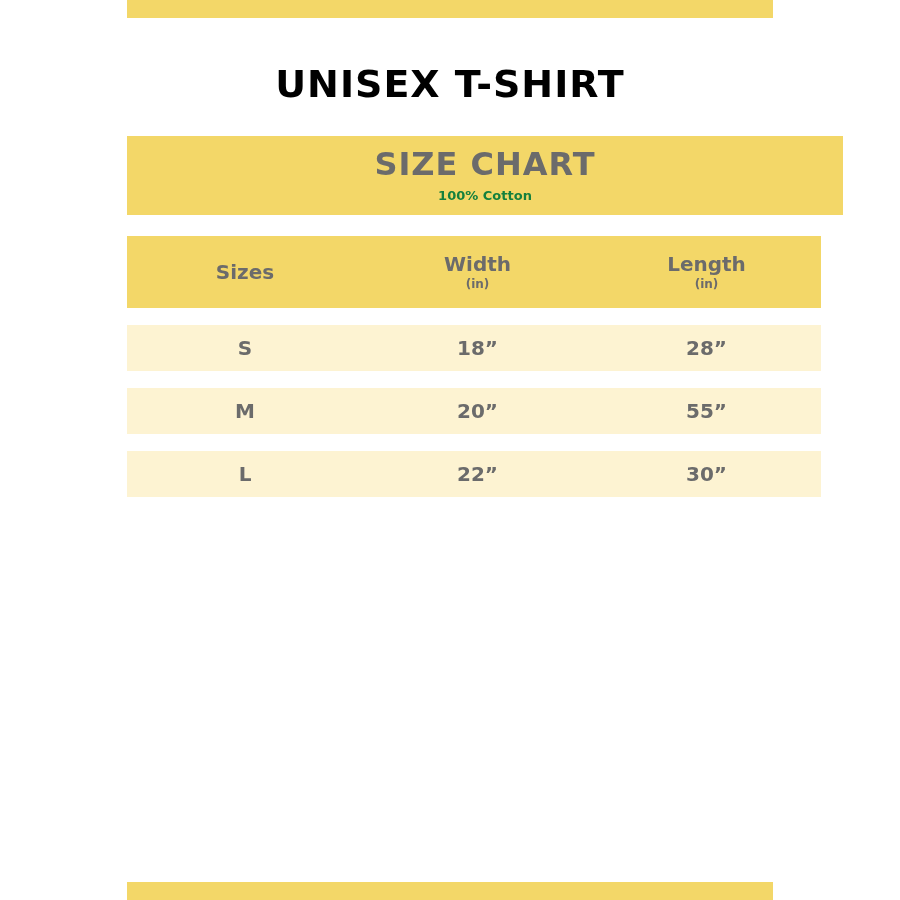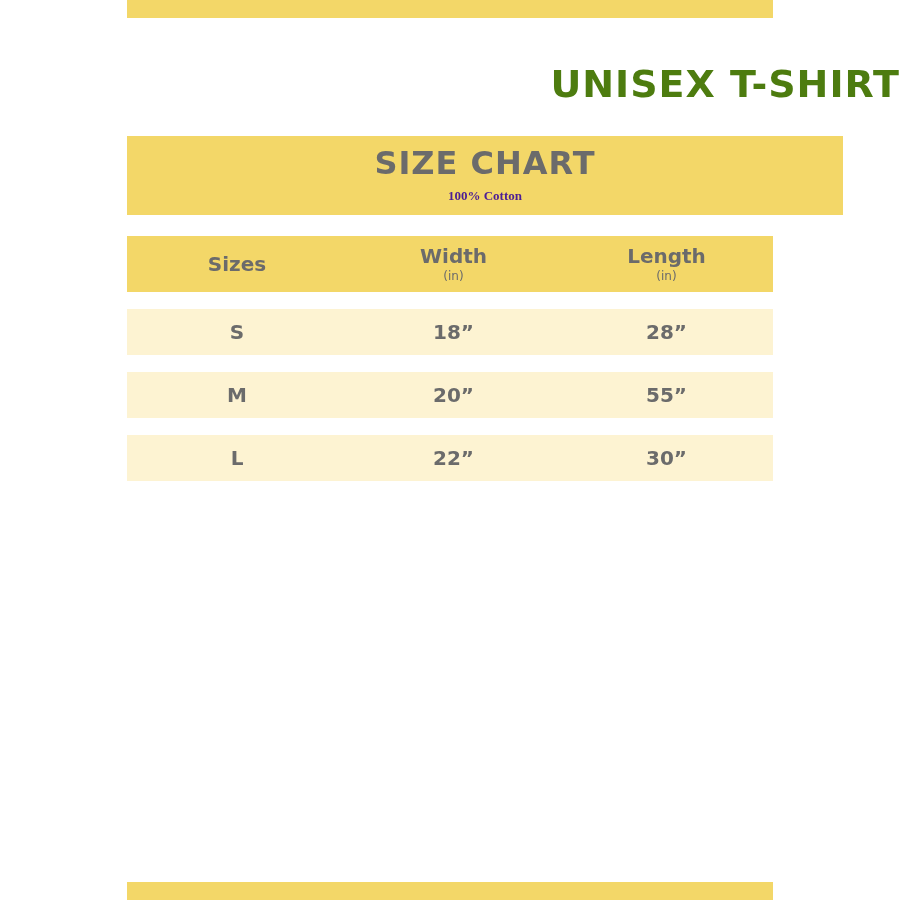--- a/index.html
+++ b/index.html
@@ -33,25 +33,25 @@
     top: 882px;
     width: 646px;
     height: 18px;
     background: #f3d768;
   }
   .main-title {
     position: absolute;
     left: 0;
     top: 62px;
     width: 900px;
-    text-align: right;
+    text-align: center;
     font-size: 38px;
     font-weight: bold;
     letter-spacing: 1px;
-    color: #4d7c0f;
+    color: #000000;
   }
   .subtitle-band {
     position: absolute;
     left: 127px;
     top: 136px;
     width: 716px;
     height: 79px;
     background: #f3d768;
     display: flex;
     flex-direction: column;
@@ -61,53 +61,52 @@
   .subtitle-band .sc-title {
     font-size: 32px;
     font-weight: bold;
     letter-spacing: 1px;
     color: #6b6b6b;
     line-height: 1.05;
   }
   .subtitle-band .sc-sub {
     font-size: 13px;
     font-weight: bold;
-    color: #4c1d95;
+    color: #15803d;
     margin-top: 7px;
-    font-family: Liberation Serif, serif;
   }
   .table-wrap {
     position: absolute;
     left: 127px;
     top: 236px;
     width: 646px;
   }
   table.size-table {
     border-collapse: collapse;
     width: 646px;
     table-layout: fixed;
   }
   table.size-table thead th {
     background: #f3d768;
     height: 56px;
     color: #6b6b6b;
     font-size: 20px;
     font-weight: bold;
     text-align: center;
     vertical-align: middle;
-    padding: 0;
+    padding: 8px;
   }
   th .hdr-main {
     display: block;
     line-height: 1.05;
   }
   th .hdr-unit {
     display: block;
     font-size: 12px;
-    font-weight: normal;
+    font-weight: bold;
     margin-top: 2px;
   }
   table.size-table tbody td {
     height: 46px;
     color: #6b6b6b;
     font-size: 20px;
     font-weight: bold;
     text-align: center;
     vertical-align: middle;
     padding: 0;

